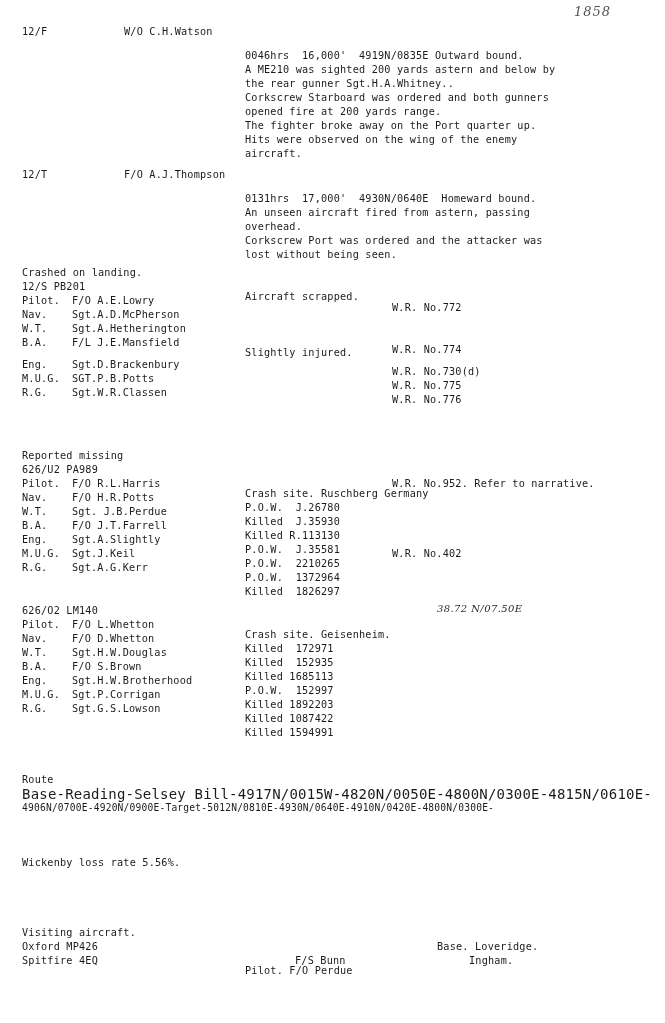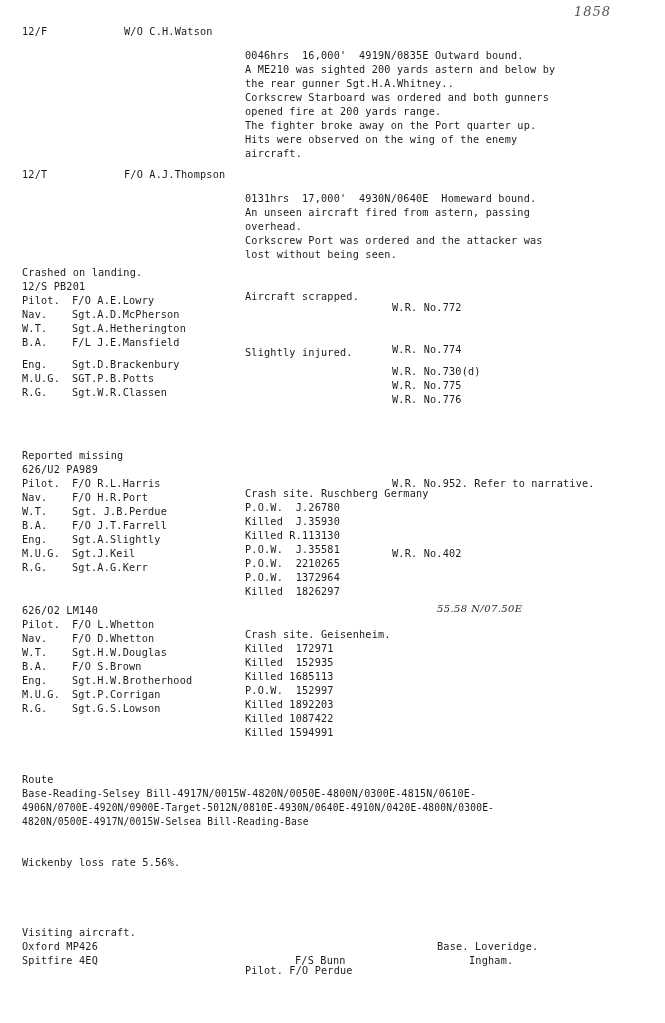--- a/index.html
+++ b/index.html
@@ -111,21 +111,21 @@
 
   <div class="row col-a" style="top:463px">626/U2 PA989</div>
   <div class="row col-c" style="top:463px">Crash site. Ruschberg Germany</div>
 
   <div class="row col-a" style="top:477px">Pilot.</div>
   <div class="row" style="left:72px; top:477px">F/O R.L.Harris</div>
   <div class="row col-c" style="top:477px">P.O.W.  J.26780</div>
   <div class="row col-d" style="top:477px">W.R. No.952. Refer to narrative.</div>
 
   <div class="row col-a" style="top:491px">Nav.</div>
-  <div class="row" style="left:72px; top:491px">F/O H.R.Port</div>
+  <div class="row" style="left:72px; top:491px">F/O H.R.Potts</div>
   <div class="row col-c" style="top:491px">Killed  J.35930</div>
 
   <div class="row col-a" style="top:505px">W.T.</div>
   <div class="row" style="left:72px; top:505px">Sgt. J.B.Perdue</div>
   <div class="row col-c" style="top:505px">Killed R.113130</div>
 
   <div class="row col-a" style="top:519px">B.A.</div>
   <div class="row" style="left:72px; top:519px">F/O J.T.Farrell</div>
   <div class="row col-c" style="top:519px">P.O.W.  J.35581</div>
 
@@ -137,21 +137,21 @@
   <div class="row" style="left:72px; top:547px">Sgt.J.Keil</div>
   <div class="row col-c" style="top:547px">P.O.W.  1372964</div>
   <div class="row col-d" style="top:547px">W.R. No.402</div>
 
   <div class="row col-a" style="top:561px">R.G.</div>
   <div class="row" style="left:72px; top:561px">Sgt.A.G.Kerr</div>
   <div class="row col-c" style="top:561px">Killed  1826297</div>
 
   <div class="row col-a" style="top:604px">626/O2 LM140</div>
   <div class="row col-c" style="top:604px">Crash site. Geisenheim.</div>
-  <div class="row handwrite" style="left:437px; top:602px">55.58 N/07.50E</div>
+  <div class="row handwrite" style="left:437px; top:602px">38.72 N/07.50E</div>
 
   <div class="row col-a" style="top:618px">Pilot.</div>
   <div class="row" style="left:72px; top:618px">F/O L.Whetton</div>
   <div class="row col-c" style="top:618px">Killed  172971</div>
 
   <div class="row col-a" style="top:632px">Nav.</div>
   <div class="row" style="left:72px; top:632px">F/O D.Whetton</div>
   <div class="row col-c" style="top:632px">Killed  152935</div>
 
   <div class="row col-a" style="top:646px">W.T.</div>
@@ -168,23 +168,22 @@
 
   <div class="row col-a" style="top:688px">M.U.G.</div>
   <div class="row" style="left:72px; top:688px">Sgt.P.Corrigan</div>
   <div class="row col-c" style="top:688px">Killed 1087422</div>
 
   <div class="row col-a" style="top:702px">R.G.</div>
   <div class="row" style="left:72px; top:702px">Sgt.G.S.Lowson</div>
   <div class="row col-c" style="top:702px">Killed 1594991</div>
 
   <div class="row col-a" style="top:773px">Route</div>
-  <div class="row col-a" style="top:787px; font-size:10px">Base-Reading-Selsey Bill-4917N/0015W-4820N/0050E-4800N/0300E-4815N/0610E-</div>
+  <div class="row col-a" style="top:787px; font-size:14px">Base-Reading-Selsey Bill-4917N/0015W-4820N/0050E-4800N/0300E-4815N/0610E-</div>
   <div class="row col-a" style="top:801px; font-size:9.6px">4906N/0700E-4920N/0900E-Target-5012N/0810E-4930N/0640E-4910N/0420E-4800N/0300E-</div>
-  <div class="row col-a" style="top:815px; font-size:9.6px">4820N/0500E-4917N/0015W-Selsea Bill-Reading-Base</div>
 
   <div class="row col-a" style="top:856px">Wickenby loss rate 5.56%.</div>
 
   <div class="row col-a" style="top:926px">Visiting aircraft.</div>
   <div class="row col-a" style="top:940px">Oxford MP426</div>
   <div class="row col-c" style="top:940px">Pilot. F/O Perdue</div>
   <div class="row" style="left:437px; top:940px">Base. Loveridge.</div>
 
   <div class="row col-a" style="top:954px">Spitfire 4EQ</div>
   <div class="row" style="left:295px; top:954px">F/S Bunn</div>

